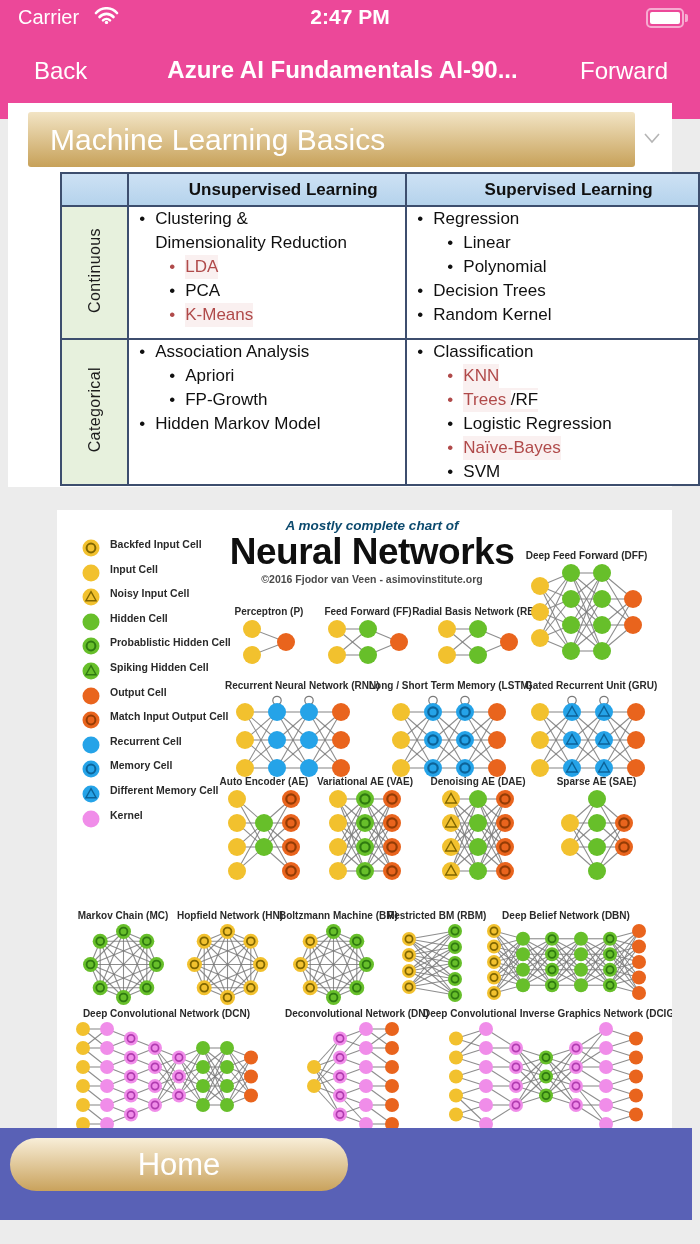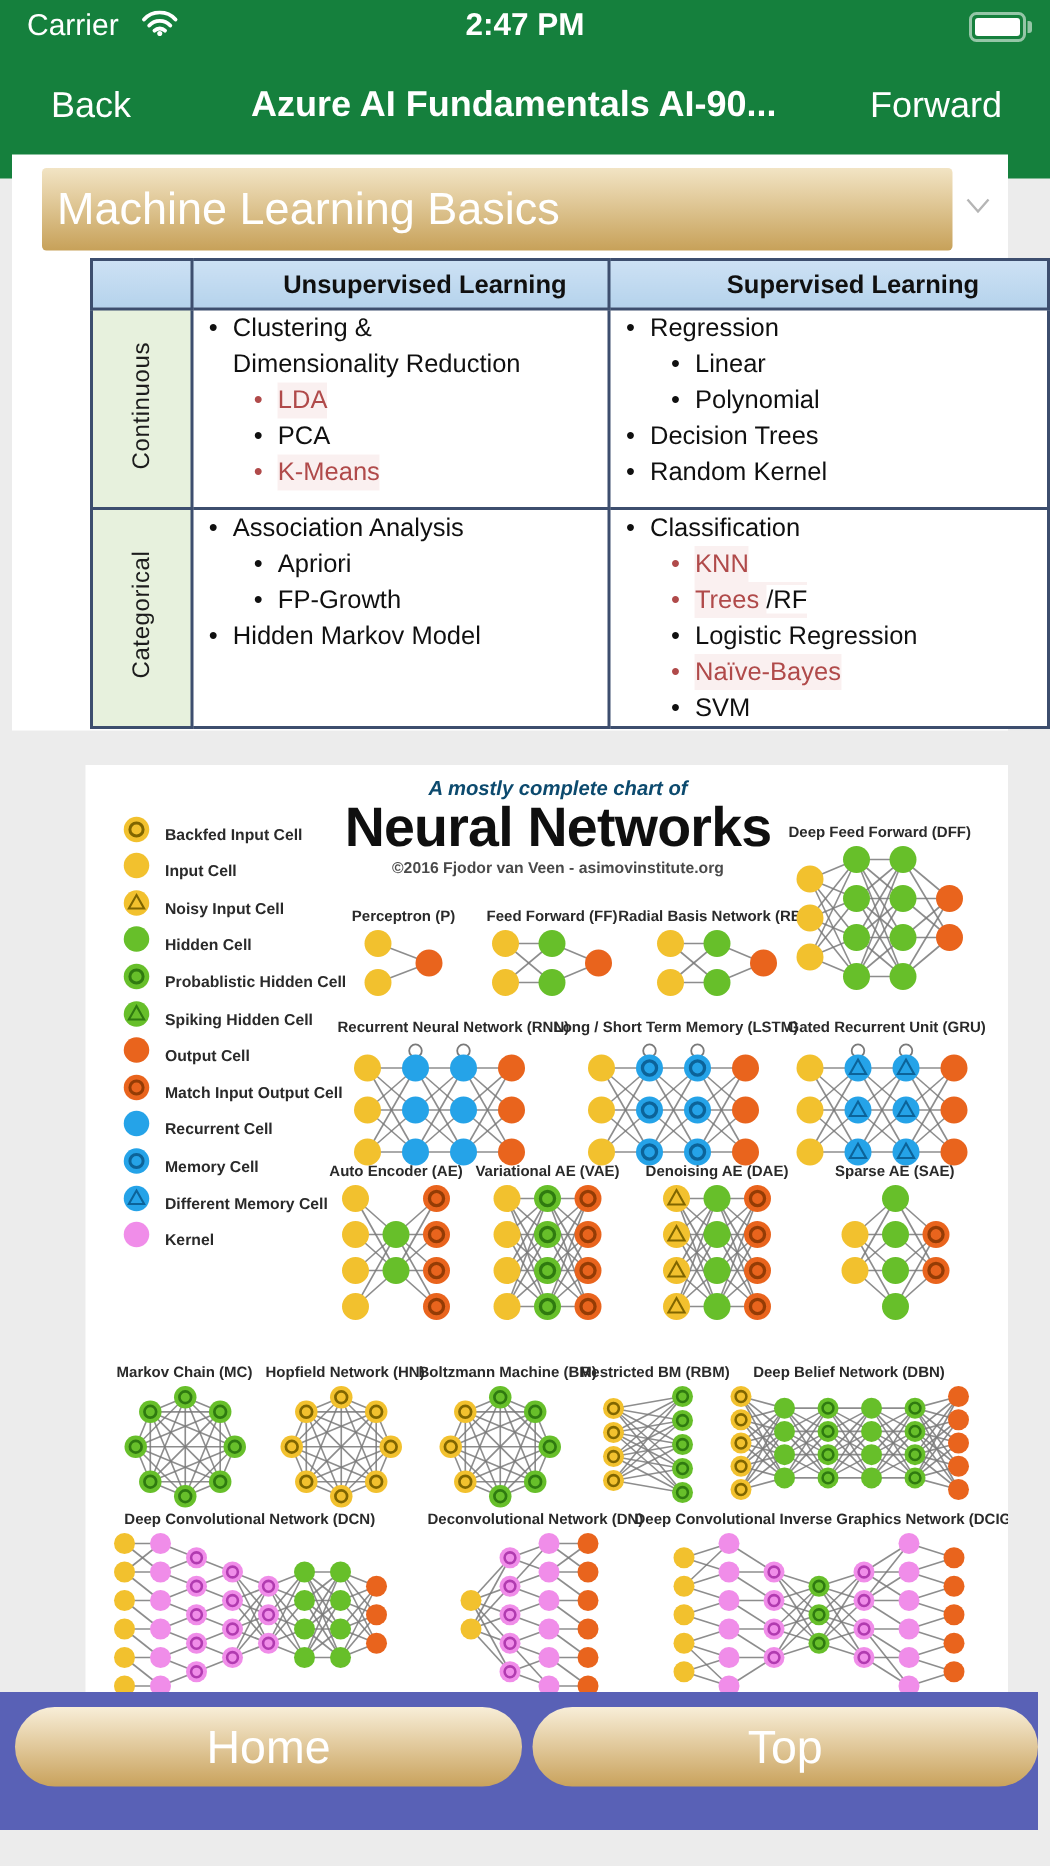--- a/index.html
+++ b/index.html
@@ -2,35 +2,35 @@
 <html><head>
 <meta charset="utf-8">
 <style>
   html,body { margin:0; padding:0; }
   body {
     width:700px; height:1244px; position:relative; overflow:hidden;
     background:#ececec; font-family:"Liberation Sans", sans-serif;
     -webkit-font-smoothing:antialiased;
   }
   
-  .topbar { position:absolute; left:0; top:0; width:700px; height:119px; background:#15803d; }
+  .topbar { position:absolute; left:0; top:0; width:700px; height:119px; background:#ec4899; }
   .carrier { position:absolute; left:18px; top:6px; color:#fff; font-size:20px; }
   .wifi { position:absolute; left:94px; top:7px; }
   .time { position:absolute; left:0; right:0; top:5px; text-align:center; color:#fff; font-size:21px; font-weight:700; }
   .battery { position:absolute; right:16px; top:8px; width:34px; height:16px; border:2px solid rgba(255,255,255,.55); border-radius:5px; }
   .battery .fill { position:absolute; left:2px; top:2px; right:2px; bottom:2px; background:#fff; border-radius:2px; }
   .battery .nub { position:absolute; right:-6px; top:4px; width:3px; height:8px; background:rgba(255,255,255,.55); border-radius:0 2px 2px 0; }
   .back { position:absolute; left:34px; top:57px; font-size:24px; color:#fff; cursor:pointer; }
   .navtitle { position:absolute; left:105px; right:120px; top:56px; text-align:center; font-size:24px; font-weight:700; color:#fff; white-space:nowrap; overflow:hidden; }
   .forward { position:absolute; right:32px; top:57px; font-size:24px; color:#fff; cursor:pointer; }
   
   .content-bg { position:absolute; left:8px; top:103px; width:664px; height:384px; background:#fff; }
   .dropdown { position:absolute; left:28px; top:112px; width:607px; height:55px; border-radius:3px;
     background:linear-gradient(#f2e4c4,#c7a159); color:#fff; font-size:30px; line-height:56px;
-    padding-left:10px; box-sizing:border-box; cursor:pointer; }
+    padding-left:22px; box-sizing:border-box; cursor:pointer; }
   .dd-chevron { position:absolute; left:643px; top:130px; }
   
   .ml-table { position:absolute; left:60px; top:172px; border-collapse:collapse; background:#fff; table-layout:fixed; }
   .ml-table th, .ml-table td { border:2px solid #3d4e6e; padding:0; }
   .ml-table th { background:linear-gradient(#cde1f4,#b5d3ec); height:31px; font-size:17px; font-weight:600; color:#101010;padding-left:32px; }
   .ml-table .corner { width:38px; }
   .col-unsup { width:263px; } .col-sup { width:280px; }
   .row-label { background:#e7f1dd; text-align:center; vertical-align:middle; }
   .row-label span { writing-mode:vertical-rl; transform:rotate(180deg); font-size:16px; color:#1c1c1c; letter-spacing:.4px; display:inline-block; }
   .cell { vertical-align:top; padding:5px 2px 4px 2px; font-size:17px; color:#101010; }
@@ -40,21 +40,21 @@
   .item .txt { max-width:200px; }
   .item.red { color:#b04a4a; }
   .item.red .txt { background:rgba(222,160,160,.16); }
   .item .suffix { color:#101010; background:#fff; }
   
   .chart-card { position:absolute; left:57px; top:510px; width:615px; height:642px; background:#fff; overflow:hidden; }
   .cc-title-small { position:absolute; top:8px; left:150px; width:330px; text-align:center; font-style:italic; font-weight:700; font-size:13.5px; color:#0c4a6e; }
   .cc-title-big { position:absolute; top:21px; left:110px; width:410px; text-align:center; font-size:37px; font-weight:800; color:#0f0f0f; letter-spacing:-.5px; }
   .cc-credit { position:absolute; top:63px; left:150px; width:330px; text-align:center; font-size:10.5px; font-weight:600; color:#4a4a4a; }
   .legend { position:absolute; left:24px; top:28px; }
-  .leg-item { display:flex; align-items:flex-end; height:24.6px; }
+  .leg-item { display:flex; align-items:flex-start; height:24.6px; }
   .leg-item svg { margin-right:9px; }
   .leg-item span { font-size:10.5px; font-weight:600; color:#2a2a2a; white-space:nowrap; }
   .net { position:absolute; text-align:center; }
   .net-label { font-size:10px; font-weight:600; color:#2a2a2a; white-space:nowrap; margin-bottom:2px; }
   .net svg { display:block; margin:0 auto; }
   .cutoff { position:absolute; top:632px; transform:translateX(-50%); font-size:10px; font-weight:600; color:#2a2a2a; white-space:nowrap; }
   
   .footer { position:absolute; left:0; top:1128px; width:692px; height:92px; background:#5961b6; }
   .fbtn { position:absolute; top:10px; height:53px; border-radius:27px; background:linear-gradient(#f8eed8,#c9a25c);
     color:#fff; font-size:31px; text-align:center; line-height:54px; cursor:pointer; }
@@ -1342,14 +1342,13 @@
       </svg>
     </div>
     <div class="cutoff" style="left: 97px;">Generative Adversarial Network (GAN)</div>
     <div class="cutoff" style="left: 247px;">Liquid State Machine (LSM)</div>
     <div class="cutoff" style="left: 380px;">Extreme Learning Machine (ELM)</div>
     <div class="cutoff" style="left: 527px;">Echo State Network (ESN)</div>
   </div>
 
 <div class="footer">
   <div class="fbtn home">Home</div>
-  <div class="fbtn top">Top</div>
 </div>
 
 </body></html>

